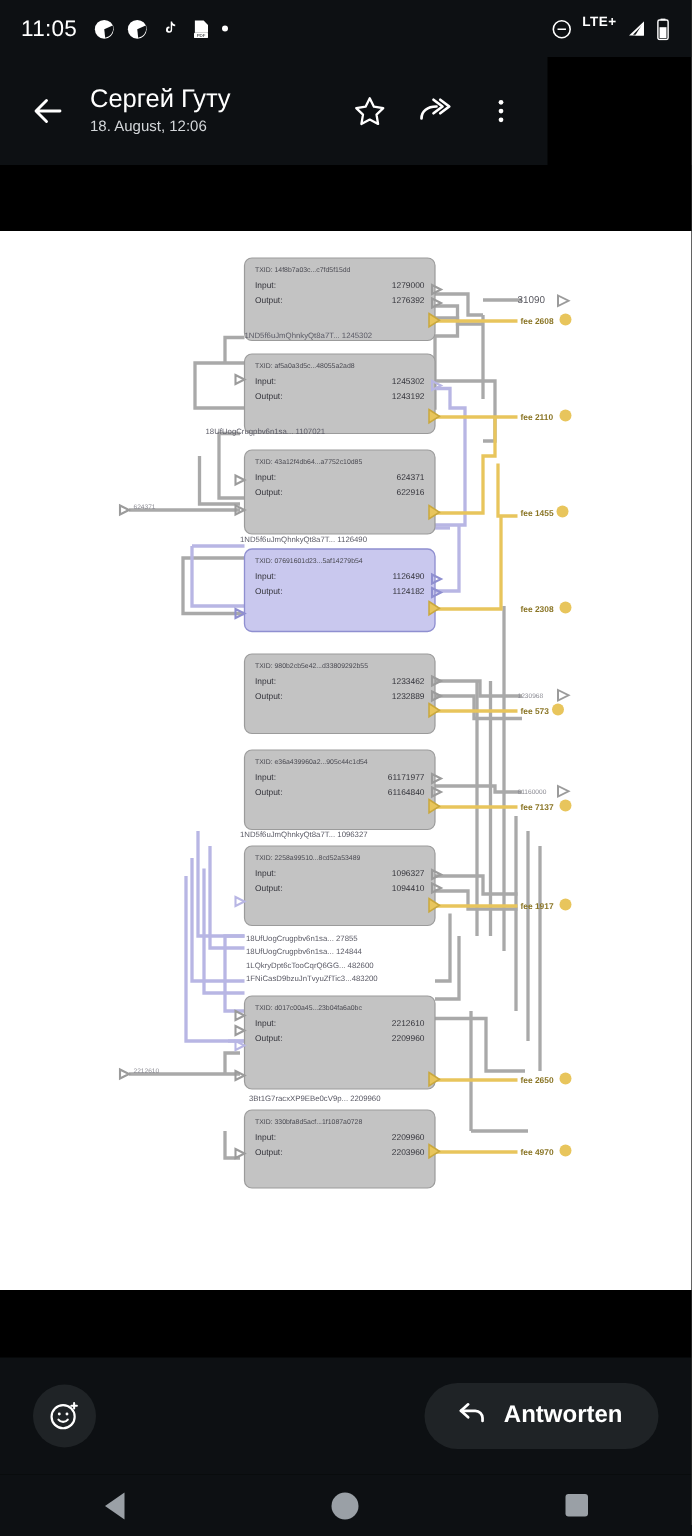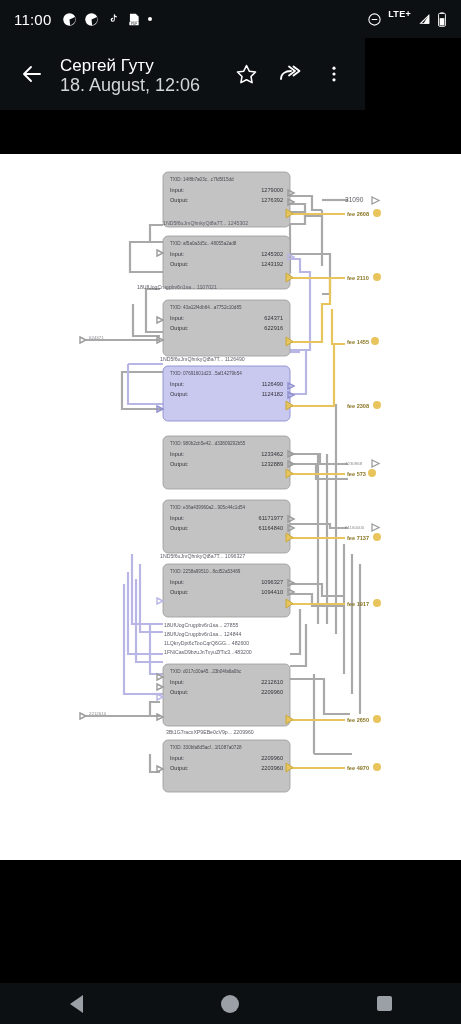--- a/index.html
+++ b/index.html
@@ -27,21 +27,21 @@
 
   
   .appbar {
     position:absolute; left:0; top:38px; width:365px; height:72px;
     background:#0d1013; color:#fff;
     display:flex; align-items:center; padding:0 12px;
   }
   .backbtn { width:40px; height:40px; display:flex; align-items:center; justify-content:center; }
   .titlewrap { margin-left:8px; display:flex; flex-direction:column; justify-content:center; }
   .title-main { font-size:17px; font-weight:400; line-height:20px; }
-  .title-sub { font-size:18px; color:#d3d6d9; line-height:16px; margin-top:1px; }
+  .title-sub { font-size:10px; color:#d3d6d9; line-height:16px; margin-top:1px; }
   .appbar-spacer { flex:1; }
   .appbar-actions { display:flex; align-items:center; gap:10px; padding-right:2px;}
   .ab-icon { width:34px; height:34px; display:flex; align-items:center; justify-content:center; }
 
   
   .blackband { position:absolute; left:0; top:110px; width:461px; height:44px; background:#000; }
 
   
   .canvas {
     position:absolute; left:0; top:154px; width:461px; height:706px;
@@ -86,21 +86,21 @@
   .amtlbl  { font-family:"Liberation Sans",sans-serif; font-size:6.6px; fill:#5a5a62; }
   .feelbl  { font-family:"Liberation Sans",sans-serif; font-size:5.6px; fill:#8a7525; font-weight:700;}
   .tinylbl { font-family:"Liberation Sans",sans-serif; font-size:4.4px; fill:#8a8a92; }
 </style>
 </head>
 <body>
 
 <div class="phone">
 
   <div class="statusbar">
-    <span class="status-time">11:00</span>
+    <span class="status-time">11:05</span>
     <span class="status-left-icons">
       <span class="si">
         <svg width="15" height="15" viewBox="0 0 24 24">
             <circle cx="12" cy="12" r="10" fill="#fff"></circle>
             <path d="M12 12 L21 8 A10 10 0 0 1 13 21 Z" fill="#0d1013"></path>
           </svg>
       </span>
       <span class="si">
         <svg width="15" height="15" viewBox="0 0 24 24">
             <circle cx="12" cy="12" r="10" fill="#fff"></circle>
@@ -421,20 +421,41 @@
         <circle cx="377" cy="565" r="4" fill="#e8c55c"></circle>
         <text class="feelbl" x="347" y="616">fee 4970</text>
         <circle cx="377" cy="613" r="4" fill="#e8c55c"></circle>
       </g>
 
     </svg>
   </div>
 
   <div class="blackband2"></div>
 
+  <div class="replybar">
+    <div class="emoji-btn">
+      <svg width="22" height="22" viewBox="0 0 24 24">
+        <circle cx="11" cy="12.5" r="8.4" fill="none" stroke="#fff" stroke-width="1.6"></circle>
+        <circle cx="8.2" cy="10.5" r="1.05" fill="#fff"></circle>
+        <circle cx="13.8" cy="10.5" r="1.05" fill="#fff"></circle>
+        <path d="M7.6 14.6a4.3 4.3 0 0 0 6.8 0" fill="none" stroke="#fff" stroke-width="1.5" stroke-linecap="round"></path>
+        <path d="M19 2.6v4M17 4.6h4" stroke="#fff" stroke-width="1.5" stroke-linecap="round"></path>
+      </svg>
+    </div>
+    <div class="reply-spacer"></div>
+    <div class="reply-btn">
+      <span>
+        <svg width="23" height="23" viewBox="0 0 24 24">
+            <path d="M9.5 6.5L4.5 11l5 4.5" fill="none" stroke="#fff" stroke-width="1.9" stroke-linecap="round" stroke-linejoin="round"></path>
+            <path d="M4.5 11h10a5 5 0 0 1 5 5v2" fill="none" stroke="#fff" stroke-width="1.9" stroke-linecap="round"></path>
+          </svg>
+      </span>
+      <span>Antworten</span>
+    </div>
+  </div>
 
   <div class="navbar">
     <div class="nav-item">
         <div class="nav-tri"></div>
       </div>
     <div class="nav-item">
         <div class="nav-circ"></div>
       </div>
     <div class="nav-item">
         <div class="nav-sq"></div>

